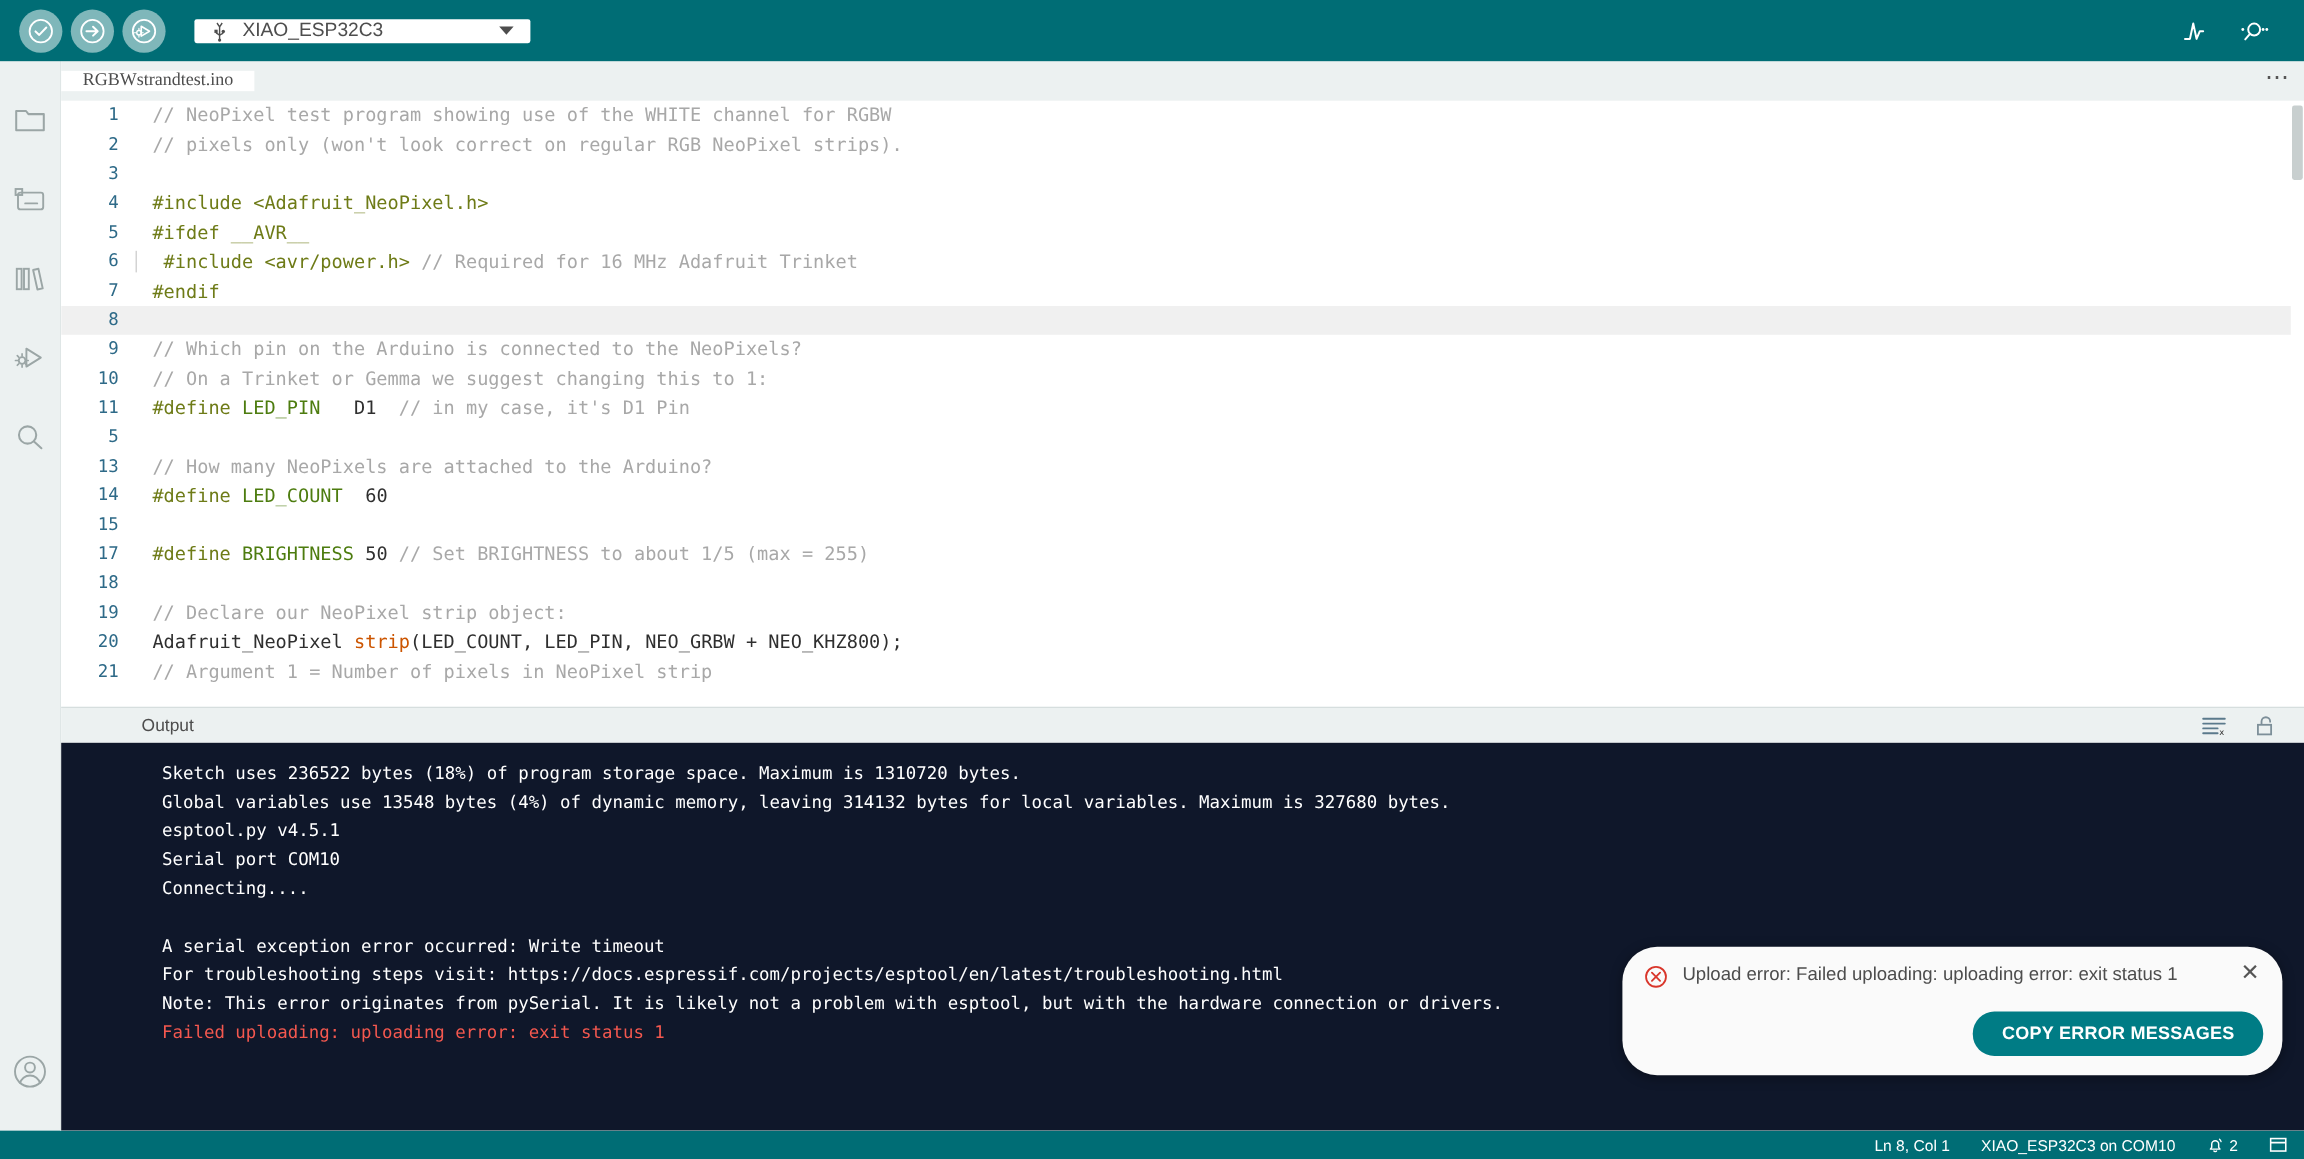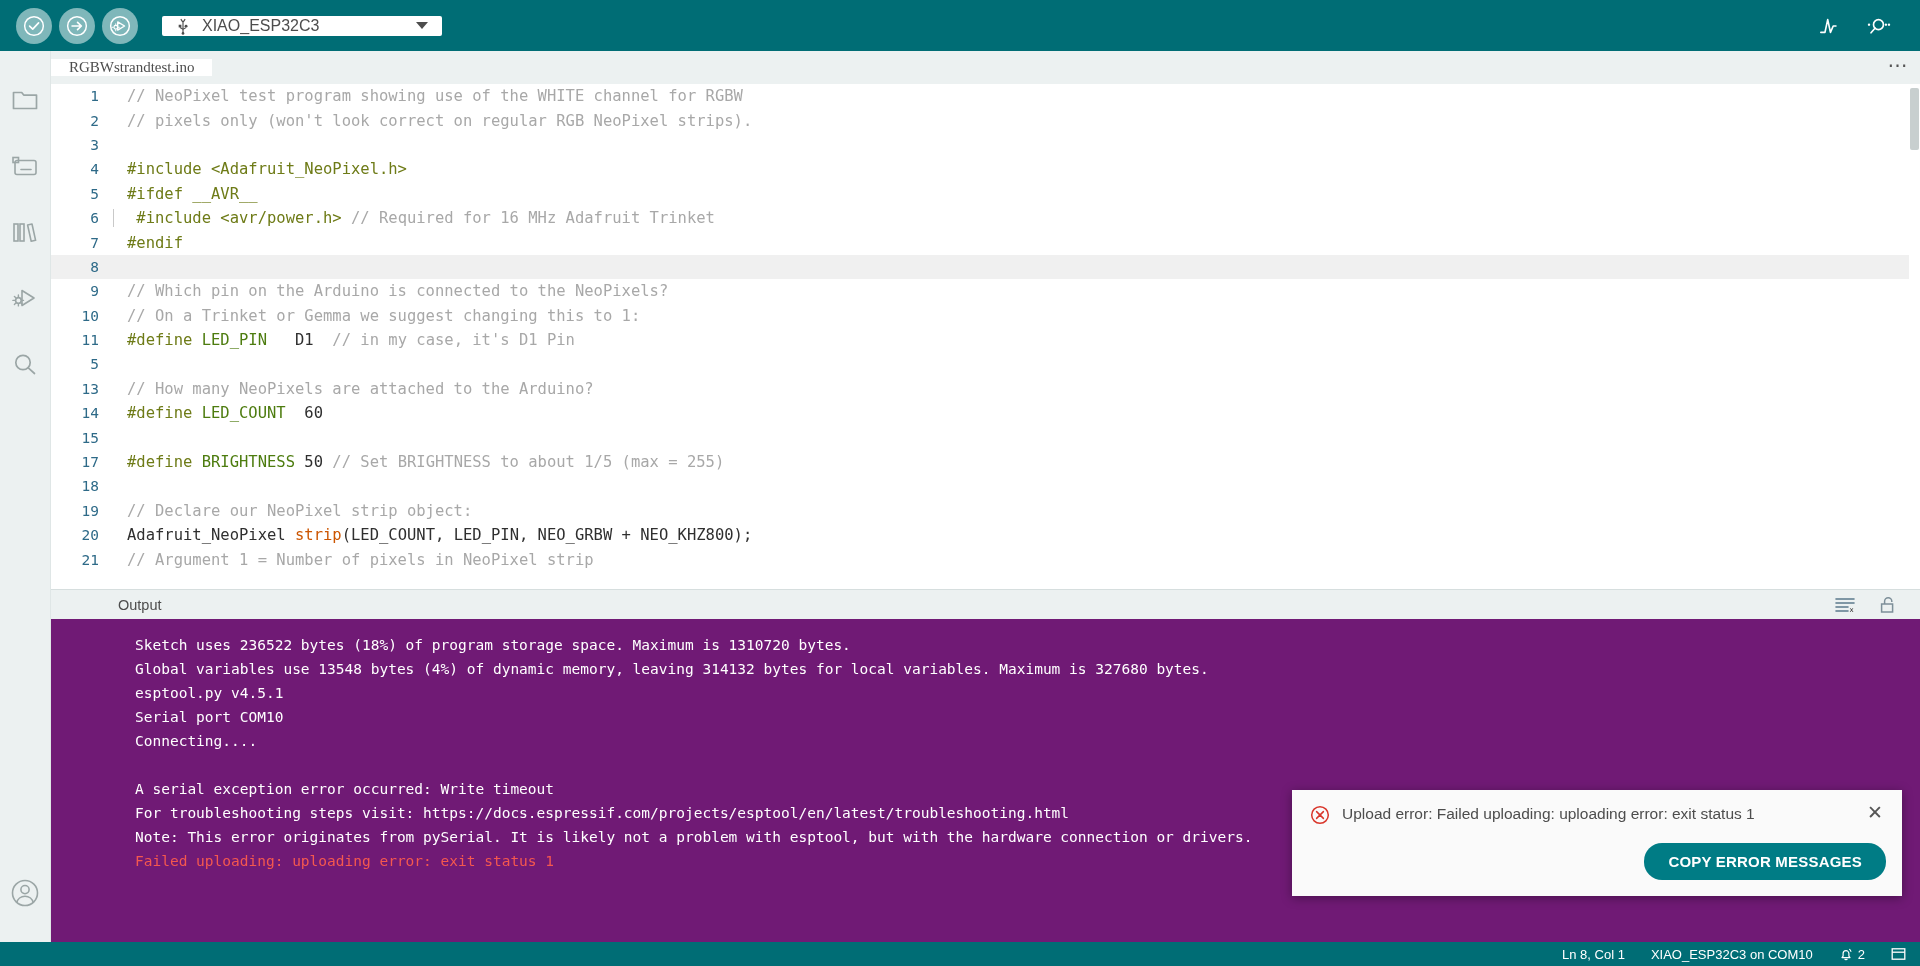--- a/index.html
+++ b/index.html
@@ -98,42 +98,42 @@
   
   .output-panel { flex: 0 0 auto; display: flex; flex-direction: column; }
   .output-head {
     height: 30px; background: #ECF1F1; display: flex; align-items: center;
     padding-left: 67px; position: relative; border-top: 1px solid #d6dede;
   }
   .output-title { font-size: 14.5px; color: #4d4d4d; }
   .output-head-actions { margin-left: auto; display: flex; align-items: center; gap: 22px; padding-right: 22px; }
   .output-head-actions .ic-btn { cursor: pointer; display: flex; align-items: center; }
   .console {
-    background: #701a75; color: #ffffff; flex: 1 1 auto;
+    background: #0f172a; color: #ffffff; flex: 1 1 auto;
     font-family: "DejaVu Sans Mono", monospace; font-size: 14.5px;
     padding: 14px 16px 0 84px; overflow: hidden; position: relative;
   }
   .console-line { height: 24px; white-space: pre; line-height: 24px; }
   .console-line.err { color: #F4584F; }
   .console-line.blank { height: 24px; }
 
   
   .statusbar {
     height: 24px; flex: 0 0 24px; background: #006D75; color: #ffffff;
     display: flex; align-items: center; justify-content: flex-end;
     font-size: 13px; padding-right: 14px; gap: 26px;
   }
   .sb-item { display: flex; align-items: center; gap: 5px; white-space: nowrap; }
   .sb-icon { display: flex; align-items: center; }
 
   
   .toast {
-    position: absolute; right: 18px; bottom: 46px; width: 610px;
+    position: absolute; right: 18px; bottom: 46px; width: 550px;
     background: #FAFAFA; box-shadow: 0 2px 10px rgba(0,0,0,0.35);
-    padding: 14px 16px 16px 18px; z-index: 50;
+    padding: 14px 16px 16px 18px; z-index: 50; border-radius: 29px;
   }
   .toast-row { display: flex; align-items: flex-start; }
   .toast-xicon { flex: 0 0 22px; margin-top: 1px; }
   .toast-msg { flex: 1 1 auto; font-size: 15.5px; color: #4d4d4d; margin-left: 10px; line-height: 20px; }
   .toast-close {
     flex: 0 0 22px; font-size: 19px; color: #555; cursor: pointer; line-height: 18px;
     text-align: center;
   }
   .toast-actions { display: flex; justify-content: flex-end; margin-top: 14px; }
   .toast-btn {

